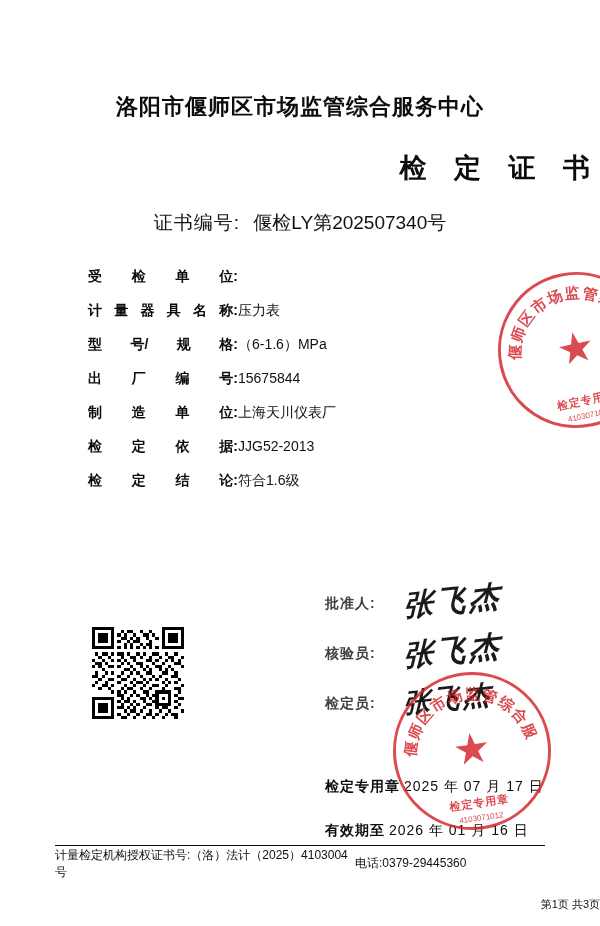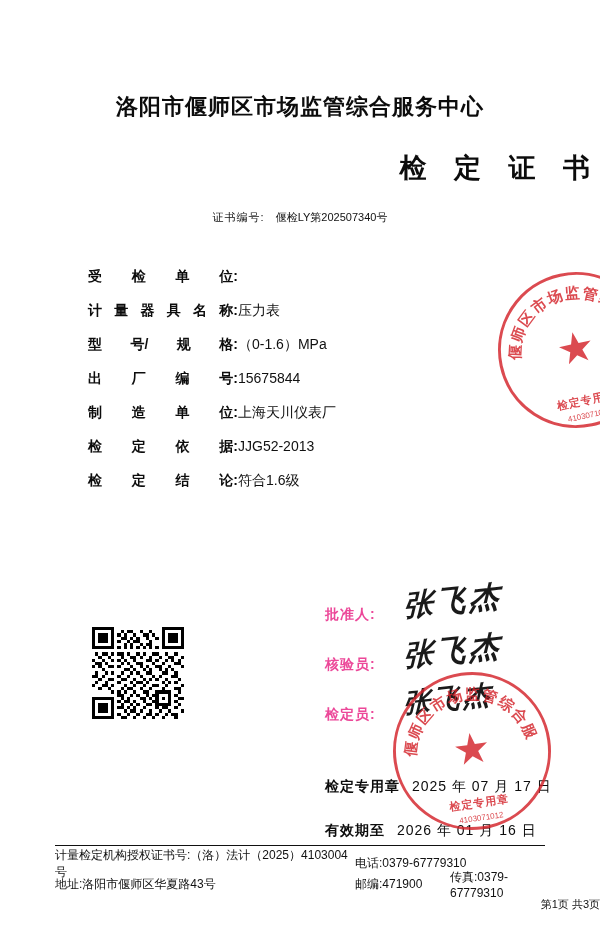--- a/index.html
+++ b/index.html
@@ -44,21 +44,21 @@
     font-weight: bold;
     letter-spacing: 10px;
     color: #0c0c0c;
   }
   .cert-no-row {
     position: absolute;
     top: 210px;
     left: 0;
     width: 600px;
     text-align: center;
-    font-size: 11px;
+    font-size: 19px;
     color: #111;
   }
   .cert-no-row .lbl {
     letter-spacing: 1px;
   }
   .cert-no-row .val {
     margin-left: 8px;
   }
 
   
@@ -100,24 +100,24 @@
     width: 250px;
   }
   .sig-row {
     position: relative;
     height: 50px;
     font-size: 14px;
   }
   .sig-label {
     position: absolute;
     left: 0;
-    top: 21px;
+    top: 10px;
     font-weight: bold;
     letter-spacing: 1px;
-    color: #ec4899;
+    color: #404040;
   }
   .sig-hand {
     position: absolute;
     left: 78px;
     top: -4px;
     font-family: "DejaVu Serif", serif;
     font-size: 30px;
     font-style: italic;
     font-weight: bold;
     color: #1a1a1a;
@@ -133,21 +133,21 @@
     position: absolute;
     left: 325px;
     font-size: 14px;
     color: #0c0c0c;
   }
   .date-row .dlabel {
     font-weight: bold;
     letter-spacing: 1px;
   }
   .date-row .dval {
-    margin-left: 8px;
+    margin-left: 0;
     letter-spacing: 1px;
   }
   #issue-date { top: 778px; }
   #valid-date { top: 822px; }
 
   
   .qr {
     position: absolute;
     left: 92px;
     top: 627px;
@@ -287,21 +287,21 @@
       <div class="field-value">压力表</div>
     </div>
 
     <div class="field-row">
       <div class="field-label">
         <span>型</span>
         <span>号/</span>
         <span>规</span>
         <span>格:</span>
       </div>
-      <div class="field-value">（0-1.6）MPa</div>
+      <div class="field-value">（6-1.6）MPa</div>
     </div>
 
     <div class="field-row">
       <div class="field-label">
         <span>出</span>
         <span>厂</span>
         <span>编</span>
         <span>号:</span>
       </div>
       <div class="field-value">15675844</div>
@@ -616,23 +616,18 @@
     </div>
     <div class="star">★</div>
     <div class="bottom-text">检定专用章</div>
     <div class="code-text">4103071012</div>
   </div>
 
   <div class="footer-rule"></div>
   <div class="footer">
     <div class="footer-line">
       <span class="f-left">计量检定机构授权证书号:（洛）法计（2025）4103004号</span>
-      <span class="f-right">电话:0379-67779310</span>
-    </div>
-    <div class="footer-line">
-      <span class="f-left">地址:洛阳市偃师区华夏路43号</span>
-      <span style="width:95px;flex:0 0 95px;">邮编:471900</span>
-      <span class="f-right">传真:0379-67779310</span>
+      <span class="f-right">电话:0379-29445360</span>
     </div>
   </div>
   <div class="page-num">第1页  共3页</div>
 
 </div>
 
 </body></html>

